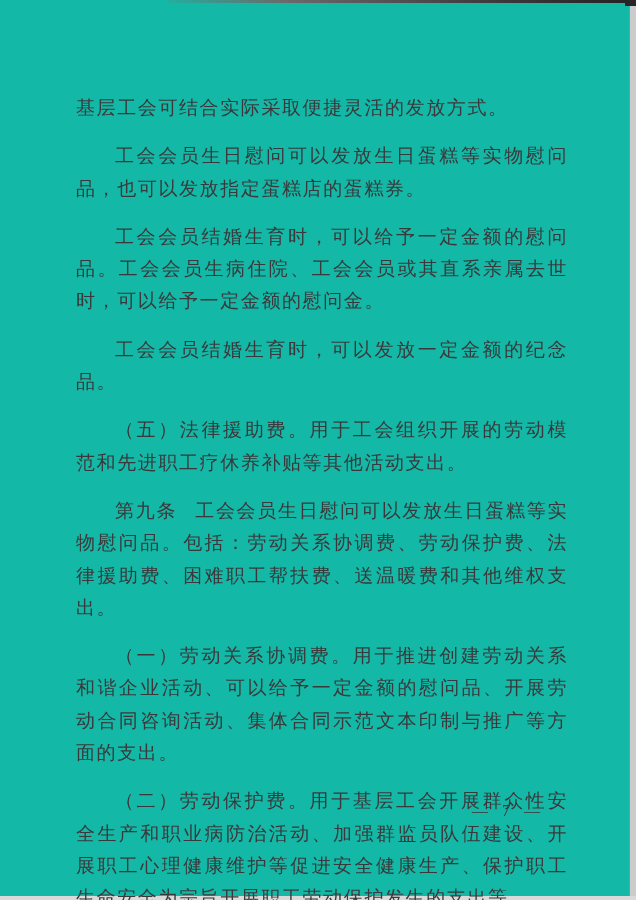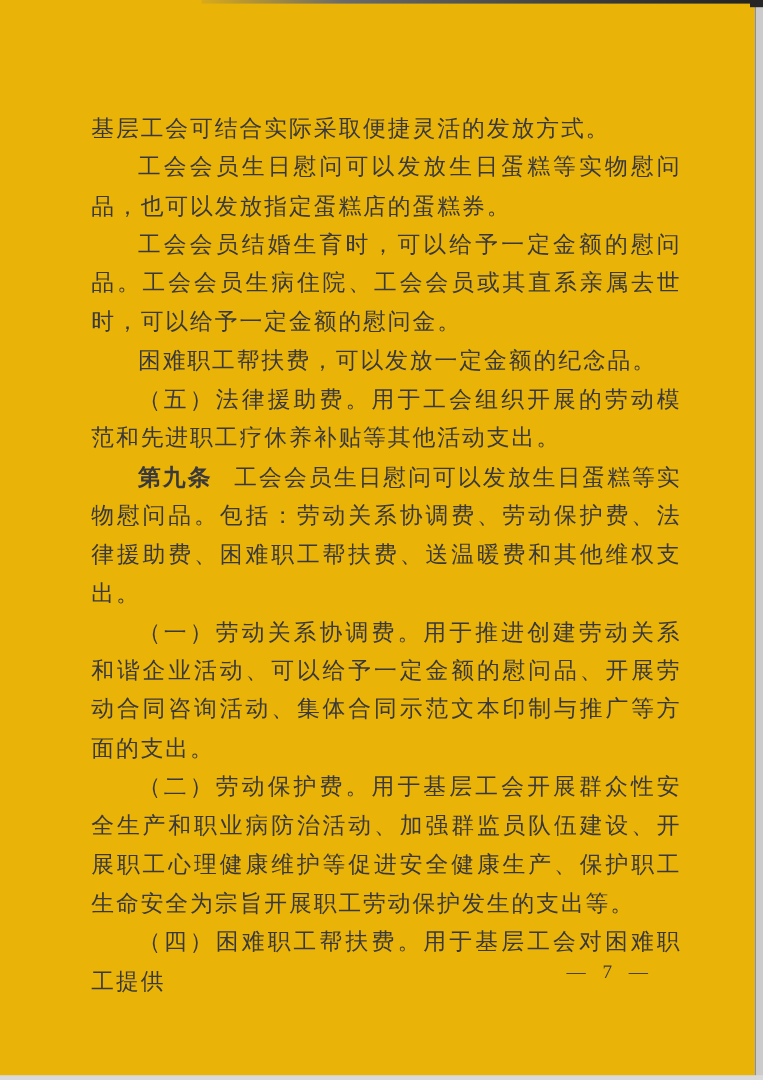--- a/index.html
+++ b/index.html
@@ -4,21 +4,21 @@
 <style>
   html, body {
     margin: 0;
     padding: 0;
     background: #ffffff;
   }
   .scan-page {
     position: relative;
     width: 636px;
     height: 900px;
-    background: #eab308;
+    background: #14b8a6;
     overflow: hidden;
     font-family: "Liberation Serif", serif;
   }
   
   .edge-top {
     position: absolute;
     top: 0; right: 0;
     left: 168px;
     height: 3px;
     background: linear-gradient(to right, rgba(120,120,120,0.15), #6a6a6a 25%, #3b3b3b 70%, #222222);
@@ -54,23 +54,24 @@
     line-height: 32.3px;
     letter-spacing: 1.6px;
   }
   .para {
     margin: 0;
     text-align: justify;
     text-justify: inter-ideograph;
   }
   .para.indent {
     text-indent: 2.05em;
+    margin-top: 16px;
   }
   .lead-bold {
-    font-weight: bold;
+    font-weight: normal;
     margin-right: 0.95em;
   }
   .page-number {
     position: absolute;
     right: 91px;
     bottom: 80px;
     font-size: 16px;
     letter-spacing: 5px;
     color: #3d3d3f;
   }
@@ -82,21 +83,21 @@
 
   <div class="edge-top"></div>
   <div class="edge-right"></div>
   <div class="corner-tr"></div>
   <div class="edge-bottom"></div>
 
   <div class="text-block">
     <p class="para">基层工会可结合实际采取便捷灵活的发放方式。</p>
     <p class="para indent">工会会员生日慰问可以发放生日蛋糕等实物慰问品，也可以发放指定蛋糕店的蛋糕券。</p>
     <p class="para indent">工会会员结婚生育时，可以给予一定金额的慰问品。工会会员生病住院、工会会员或其直系亲属去世时，可以给予一定金额的慰问金。</p>
-    <p class="para indent">困难职工帮扶费，可以发放一定金额的纪念品。</p>
+    <p class="para indent">工会会员结婚生育时，可以发放一定金额的纪念品。</p>
     <p class="para indent">（五）法律援助费。用于工会组织开展的劳动模范和先进职工疗休养补贴等其他活动支出。</p>
     <p class="para indent">
       <span class="lead-bold">第九条</span><span>工会会员生日慰问可以发放生日蛋糕等实物慰问品。包括：劳动关系协调费、劳动保护费、法律援助费、困难职工帮扶费、送温暖费和其他维权支出。</span>
     </p>
     <p class="para indent">（一）劳动关系协调费。用于推进创建劳动关系和谐企业活动、可以给予一定金额的慰问品、开展劳动合同咨询活动、集体合同示范文本印制与推广等方面的支出。</p>
     <p class="para indent">（二）劳动保护费。用于基层工会开展群众性安全生产和职业病防治活动、加强群监员队伍建设、开展职工心理健康维护等促进安全健康生产、保护职工生命安全为宗旨开展职工劳动保护发生的支出等。</p>
     <p class="para indent">（四）困难职工帮扶费。用于基层工会对困难职工提供</p>
   </div>
 
   <div class="page-number">— 7 —</div>

